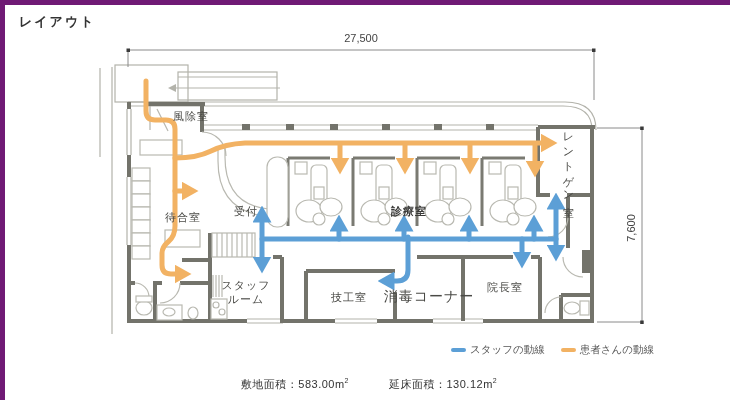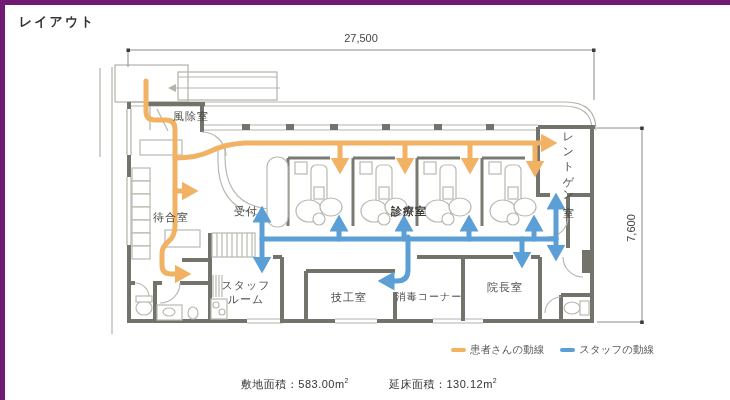--- a/index.html
+++ b/index.html
@@ -3,21 +3,21 @@
 <meta charset="utf-8">
 <style>
   html,body{margin:0;padding:0;background:#fff;}
   .canvas{
     position:relative;width:728px;height:398px;background:#fff;
     border:5px solid #701a75;overflow:hidden;
     font-family:"Liberation Sans","DejaVu Sans",sans-serif;
   }
   svg.plan{position:absolute;left:0;top:0;}
   .label{position:absolute;transform:translate(-50%,-50%);color:#4a4a46;font-size:11px;white-space:nowrap;letter-spacing:1px;}
-  .label.small{font-size:10px;}
+  .label.small{font-size:14px;}
   .label.bold{font-weight:bold;color:#3a3a38;}
   .label.vert{writing-mode:vertical-rl;letter-spacing:2px;}
   .label.rot{transform:translate(-50%,-50%) rotate(-90deg);letter-spacing:0;}
   .label.dim{color:#444;letter-spacing:0;font-size:11px;}
   .label.two-line{text-align:center;line-height:14px;white-space:pre-line;}
   .title{position:absolute;left:14px;top:8px;font-size:13px;font-weight:600;color:#333;letter-spacing:2px;}
   .legend{position:absolute;left:446px;top:338px;display:flex;align-items:center;font-size:10.5px;color:#555;}
   .legend .dash{width:15px;height:4px;border-radius:2px;margin-right:4px;}
   .legend .dash.staff{background:#5c9fd6;}
   .legend .dash.patient{background:#f2b263;}
@@ -201,38 +201,38 @@
       <path d="M403,232 L403,265 Q403,276 392,276 L387,276" marker-end="url(#ab)"></path>
     </g>
   </svg>
 
   <div class="title">レイアウト</div>
 
   <div class="label dim" style="left:356px;top:33px;">27,500</div>
   <div class="label dim rot" style="left:626px;top:223px;">7,600</div>
 
   <div class="label" style="left:186px;top:111px;">風除室</div>
-  <div class="label" style="left:166px;top:212px;">待合室</div>
+  <div class="label" style="left:178px;top:212px;">待合室</div>
   <div class="label" style="left:241px;top:206px;">受付</div>
   <div class="label bold" style="left:404px;top:206px;">診療室</div>
   <div class="label vert" style="left:563px;top:157px;">レントゲン室</div>
   <div class="label two-line" style="left:241px;top:287px;">スタッフ
 ルーム</div>
   <div class="label" style="left:344px;top:292px;">技工室</div>
   <div class="label small" style="left:424px;top:292px;">消毒コーナー</div>
   <div class="label" style="left:500px;top:282px;">院長室</div>
 
   <div class="legend">
     <span class="entry">
+      <span class="dash staff"></span>
+      <span>スタッフの動線</span>
+    </span>
+    <span class="entry">
       <span class="dash patient"></span>
       <span>患者さんの動線</span>
     </span>
-    <span class="entry">
-      <span class="dash staff"></span>
-      <span>スタッフの動線</span>
-    </span>
   </div>
 
   <div class="footer">
     <span>敷地面積：583.00m</span><sup>2</sup><span class="gap">延床面積：130.12m</span><sup>2</sup>
   </div>
 
 </div>
 
 </body></html>

